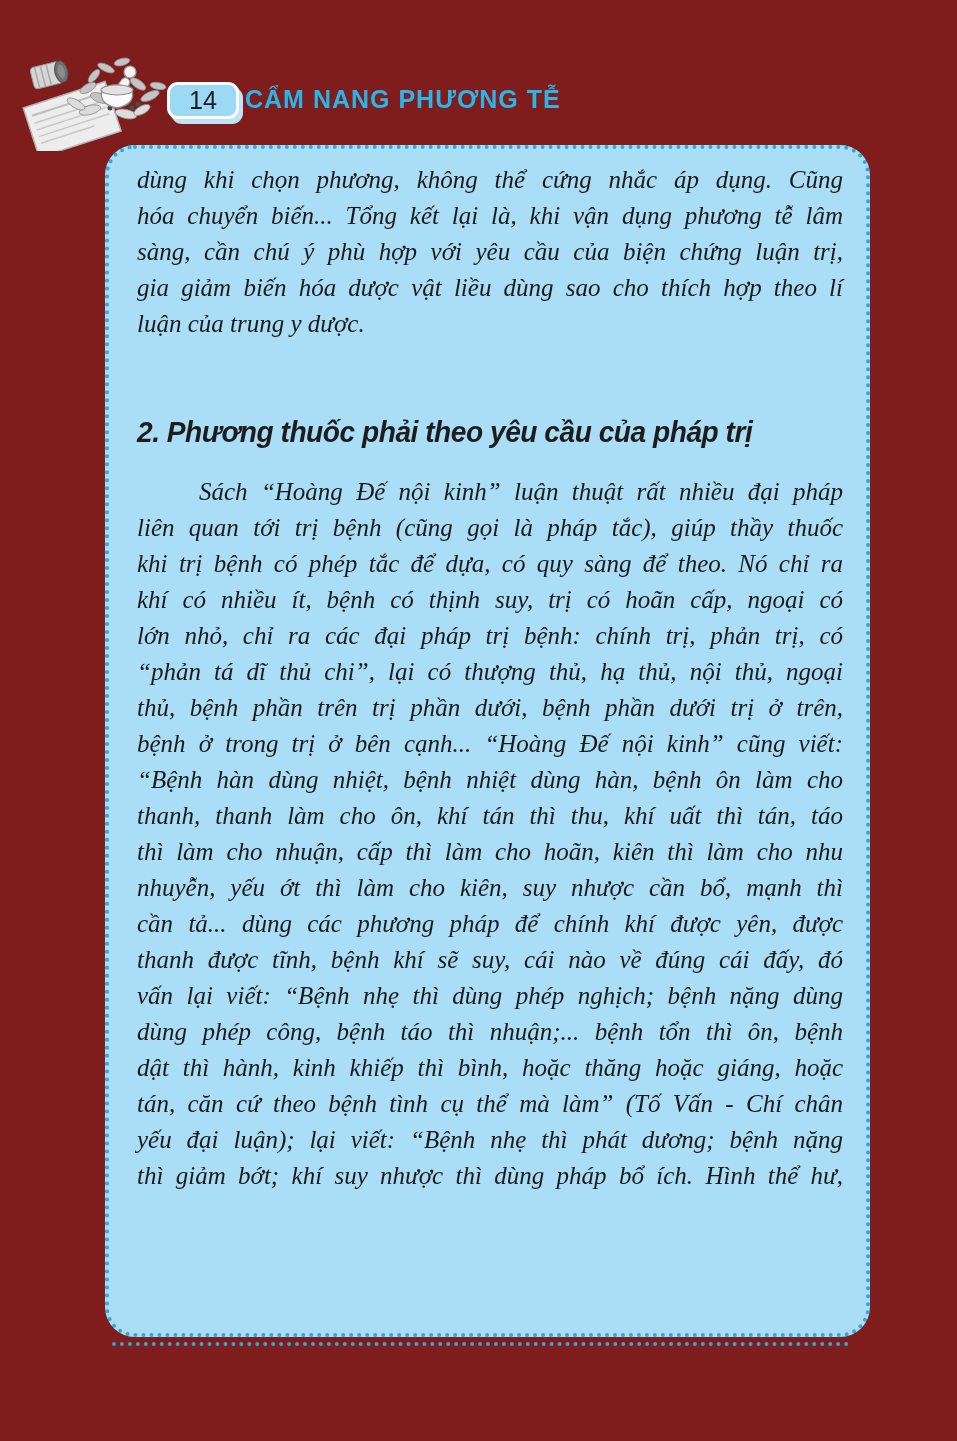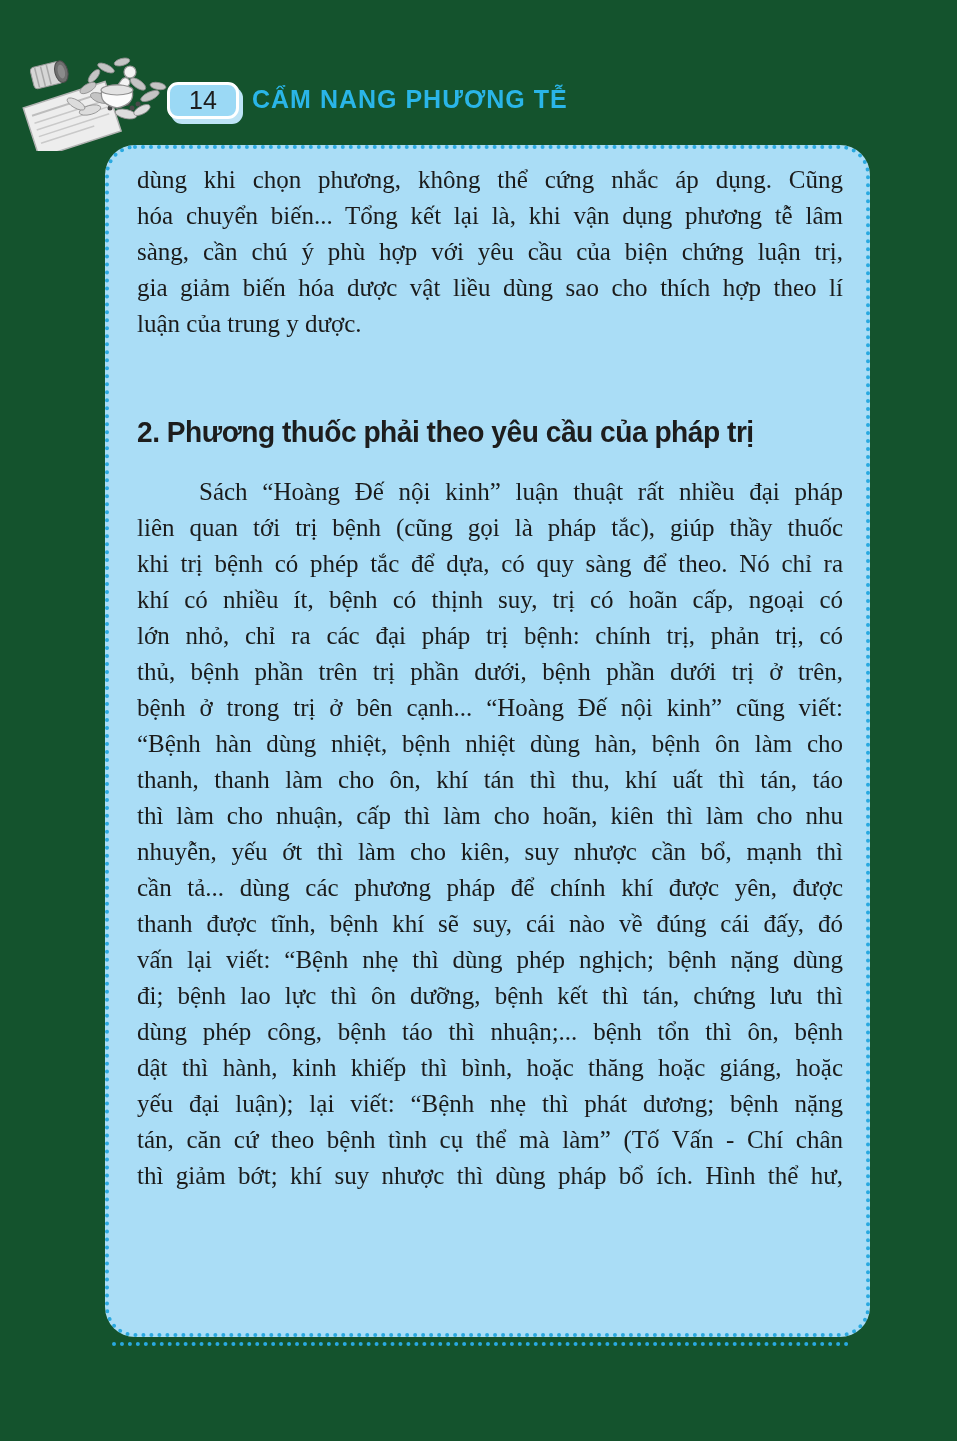--- a/index.html
+++ b/index.html
@@ -1,44 +1,45 @@
 <!DOCTYPE html>
 <html><head>
 <meta charset="utf-8">
 <style>
   html,body { margin:0; padding:0; background:#ffffff; }
   .page {
-    position:relative; width:957px; height:1441px; background:#14532d;
+    position:relative; width:957px; height:1441px; background:#7f1d1d;
     overflow:hidden; font-family:"Liberation Serif","DejaVu Serif",serif;
   }
 
   
   .illustration { position:absolute; left:10px; top:46px; width:165px; height:105px; }
 
   .page-num-badge {
     position:absolute; left:167px; top:82px; width:72px; height:37px;
     background:#9bd9f5; border:3px solid #ffffff; border-radius:11px;
     box-sizing:border-box; display:flex; align-items:center; justify-content:center;
     box-shadow:4px 5px 0 #bde4f6, 1px 1px 0 #c9c9c9;
     font-family:"Liberation Sans","DejaVu Sans",sans-serif;
     font-size:25px; color:#1c1c1c;
   }
 
   .book-title {
-    position:absolute; left:252px; top:85px;
+    position:absolute; left:245px; top:85px;
     font-family:"Liberation Sans","DejaVu Sans",sans-serif;
     font-weight:bold; font-size:25px; letter-spacing:1px; color:#2ab5e8;
     white-space:nowrap;
   }
 
   
   .content-box {
     position:absolute; left:105px; top:145px; width:765px; height:1192px;
     background:#aaddf6; border:4px dotted #2aa9e0; border-radius:30px;
     box-sizing:border-box;
+    font-style:italic;
   }
   .bottom-shadow-line {
     position:absolute; left:112px; top:1342px; width:737px; height:0;
     border-top:4px dotted #2aa9e0;
   }
 
   .para {
     position:absolute; left:28px; width:706px;
     font-size:25px; line-height:36px; color:#1b1b1b;
   }
@@ -135,33 +136,33 @@
       </div>
 
     <h2 class="section-heading">2. Phương thuốc phải theo yêu cầu của pháp trị</h2>
 
     <div class="para para2 indent-first">
         <div class="line">Sách “Hoàng Đế nội kinh” luận thuật rất nhiều đại pháp</div>
         <div class="line">liên quan tới trị bệnh (cũng gọi là pháp tắc), giúp thầy thuốc</div>
         <div class="line">khi trị bệnh có phép tắc để dựa, có quy sàng để theo. Nó chỉ ra</div>
         <div class="line">khí có nhiều ít, bệnh có thịnh suy, trị có hoãn cấp, ngoại có</div>
         <div class="line">lớn nhỏ, chỉ ra các đại pháp trị bệnh: chính trị, phản trị, có</div>
+        <div class="line">“phản tá dĩ thủ chi”, lại có thượng thủ, hạ thủ, nội thủ, ngoại</div>
         <div class="line">thủ, bệnh phần trên trị phần dưới, bệnh phần dưới trị ở trên,</div>
         <div class="line">bệnh ở trong trị ở bên cạnh... “Hoàng Đế nội kinh” cũng viết:</div>
         <div class="line">“Bệnh hàn dùng nhiệt, bệnh nhiệt dùng hàn, bệnh ôn làm cho</div>
         <div class="line">thanh, thanh làm cho ôn, khí tán thì thu, khí uất thì tán, táo</div>
         <div class="line">thì làm cho nhuận, cấp thì làm cho hoãn, kiên thì làm cho nhu</div>
         <div class="line">nhuyễn, yếu ớt thì làm cho kiên, suy nhược cần bổ, mạnh thì</div>
         <div class="line">cần tả... dùng các phương pháp để chính khí được yên, được</div>
         <div class="line">thanh được tĩnh, bệnh khí sẽ suy, cái nào về đúng cái đấy, đó</div>
         <div class="line">vấn lại viết: “Bệnh nhẹ thì dùng phép nghịch; bệnh nặng dùng</div>
-        <div class="line">đi; bệnh lao lực thì ôn dưỡng, bệnh kết thì tán, chứng lưu thì</div>
         <div class="line">dùng phép công, bệnh táo thì nhuận;... bệnh tổn thì ôn, bệnh</div>
         <div class="line">dật thì hành, kinh khiếp thì bình, hoặc thăng hoặc giáng, hoặc</div>
+        <div class="line">tán, căn cứ theo bệnh tình cụ thể mà làm” (Tố Vấn - Chí chân</div>
         <div class="line">yếu đại luận); lại viết: “Bệnh nhẹ thì phát dương; bệnh nặng</div>
-        <div class="line">tán, căn cứ theo bệnh tình cụ thể mà làm” (Tố Vấn - Chí chân</div>
         <div class="line">thì giảm bớt; khí suy nhược thì dùng pháp bổ ích. Hình thể hư,</div>
       </div>
   </div>
 
   <div class="bottom-shadow-line"></div>
 
 </div>
 
 </body></html>

